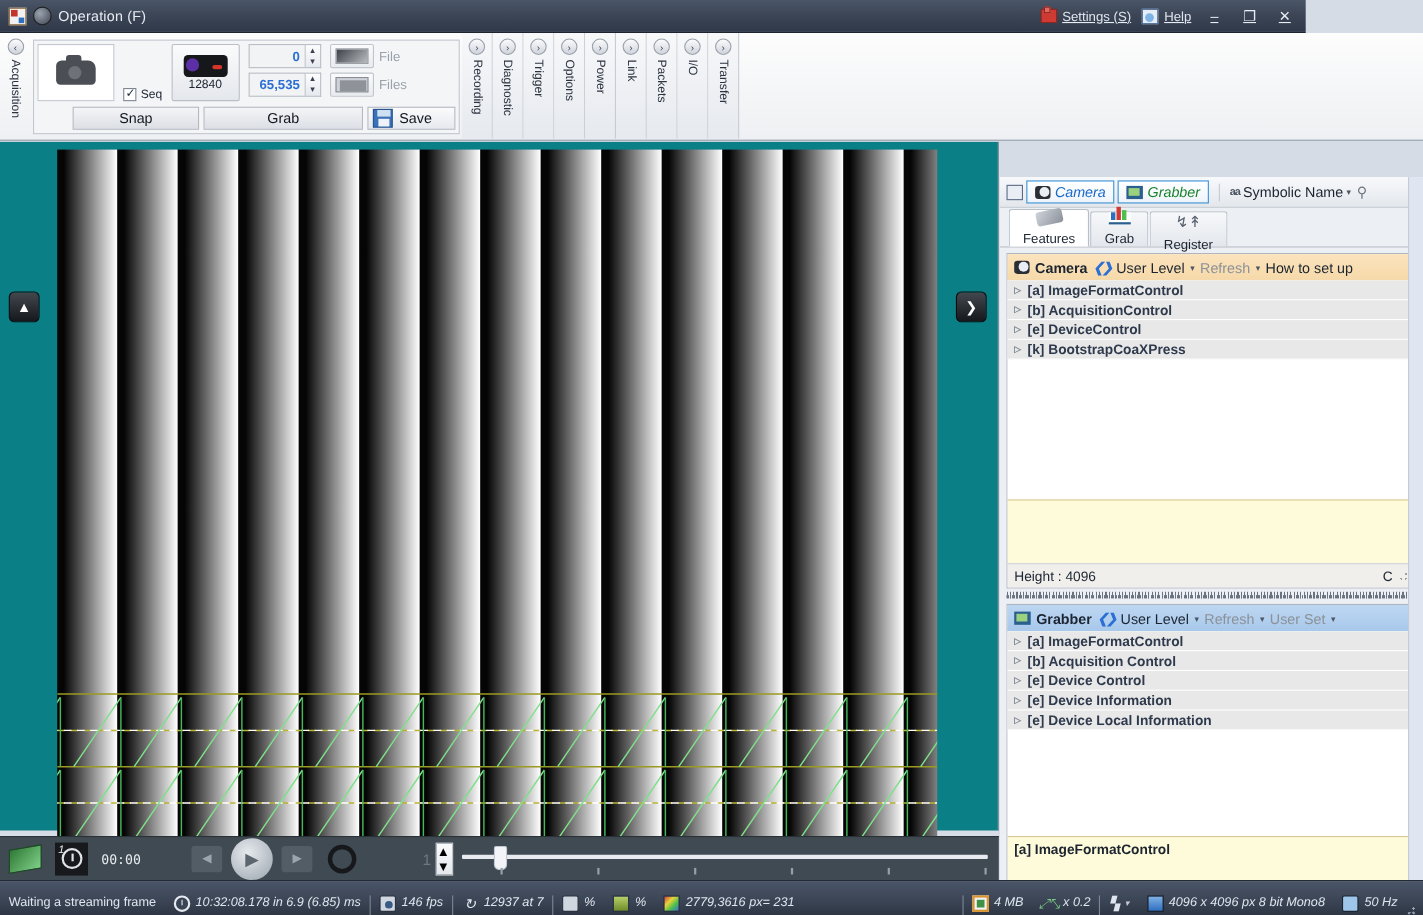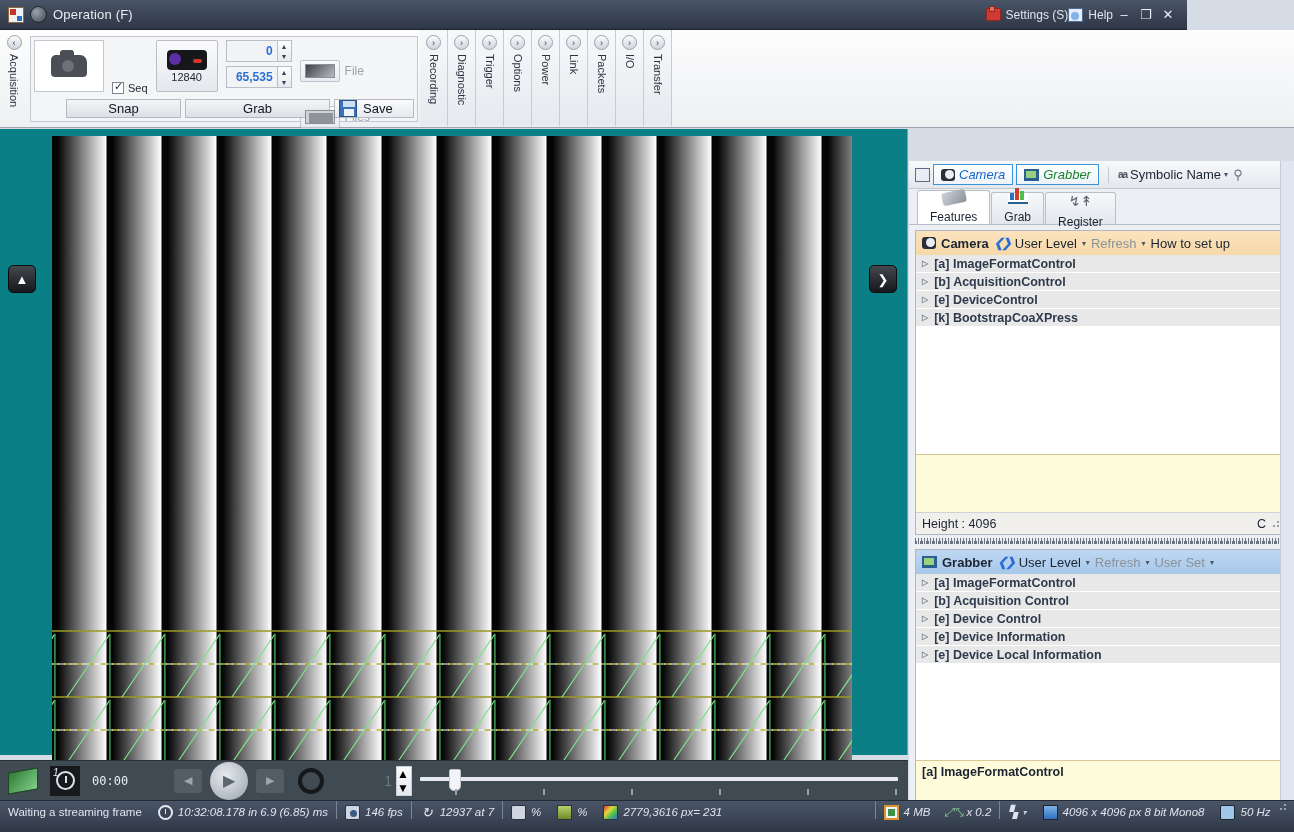--- a/index.html
+++ b/index.html
@@ -12,21 +12,21 @@
   }
 
   
   #titlebar{
     position:absolute; left:0; top:0; width:1187px; height:30px;
     background: linear-gradient(180deg,#4a5568 0%, #3c4656 45%, #2f3848 100%);
     border-bottom:1px solid #1d2430;
     display:flex; align-items:center; color:#e8ecf3;
   }
   #titlebar .tb-left{ display:flex; align-items:center; gap:6px; padding-left:8px; }
-  #titlebar .tb-right{ margin-left:auto; display:flex; align-items:center; padding-right:8px; }
+  #titlebar .tb-right{ margin-left:auto; display:flex; align-items:center; gap:10px; padding-right:8px;text-decoration:underline; }
   .app-ico{ width:16px; height:16px; position:relative; background:#f1f1f1; border:1px solid #8c6b3c; }
   .app-ico:before{content:"";position:absolute;left:1px;top:1px;width:6px;height:6px;background:#c4342c;}
   .app-ico:after{content:"";position:absolute;left:8px;top:8px;width:5px;height:5px;background:#2f6fc0;}
   .op-ico{ width:17px;height:17px;border-radius:50%;background:radial-gradient(circle at 35% 35%,#9aa3ae,#3c4450);border:1px solid #222; }
   .tb-title{ font-size:13px; letter-spacing:.2px; }
   .tb-item{ display:flex; align-items:center; gap:5px; font-size:12px; color:#dfe5ee; cursor:default;}
   .settings-ico{width:15px;height:13px;background:#cf3b32;border:1px solid #8f2620;position:relative;border-radius:1px;}
   .settings-ico:after{content:"";position:absolute;left:2px;top:-3px;width:4px;height:4px;background:#e06a60;border:1px solid #8f2620;}
   .help-ico{width:15px;height:14px;background:#e8edf5;border:1px solid #4a6c9b;position:relative;}
   .help-ico:after{content:"";position:absolute;left:2px;top:3px;width:8px;height:8px;border-radius:50%;background:#7fb2e5;}
@@ -81,21 +81,21 @@
   .grab-num{font-size:11px;color:#1c2430;}
   .spins{display:flex;flex-direction:column;gap:4px;}
   .spinrow{display:flex;height:22px;}
   .spinbox{
     width:52px;border:1px solid #b9bec7;background:#f2f3f5;color:#2b6fd4;font-weight:bold;
     font-size:12px;display:flex;align-items:center;justify-content:flex-end;padding-right:4px;
   }
   .spinbtns{width:14px;border:1px solid #b9bec7;border-left:none;background:linear-gradient(180deg,#fdfdfe,#e6e9ee);display:flex;flex-direction:column;}
   .spinbtns span{flex:1;display:flex;align-items:center;justify-content:center;font-size:7px;color:#3a4150;}
   .fwrap{display:flex;flex-direction:column;gap:4px;}
-  .frow{display:flex;align-items:center;gap:5px;margin-top:20px;}
+  .frow{display:flex;align-items:center;gap:5px;}
   .fbtn{width:40px;height:22px;border:1px solid #c0c5cd;border-radius:2px;background:linear-gradient(180deg,#fbfbfc,#e8ebef);display:flex;align-items:center;justify-content:center;}
   .fglyph1{width:30px;height:14px;background:linear-gradient(135deg,#3d4046,#b9bcc1);border:1px solid #8a8e95;}
   .fglyph2{width:30px;height:14px;background:#cfd2d7;border:1px solid #8a8e95;position:relative;}
   .fglyph2:before{content:"";position:absolute;left:3px;top:2px;width:24px;height:10px;background:#8e9299;}
   .flabel{font-size:12px;color:#9aa1ab;}
   .acq-btm{display:flex;gap:4px;margin-top:3px;height:22px;}
   .bigbtn{
     border:1px solid #b5bac2;background:linear-gradient(180deg,#f4f5f7,#dcdfe5);
     display:flex;align-items:center;justify-content:center;font-size:13px;color:#11161f;
   }
@@ -203,21 +203,21 @@
   .batt{width:10px;height:14px;background:#7ec46a;border:1px solid #3f6b33;position:relative;}
   .batt:before{content:"";position:absolute;left:2px;top:-3px;width:5px;height:3px;background:#3f6b33;}
   .therm{width:6px;height:14px;color:#2b6fd4;font-size:13px;line-height:12px;}
   .tempval{color:#b5392e;font-size:13px;}
   #rp-scroll{position:absolute;right:0;top:0;width:14px;height:671px;background:#dfe6f2;border-left:1px solid #c2cbd9;}
 
   
   #statusbar{
     position:absolute;left:0;top:800px;width:1294px;height:32px;
     background:linear-gradient(180deg,#4a5568 0%,#3a4454 60%,#2e3644 100%);
-    border-top:1px solid #222a36; display:flex;align-items:flex-start;color:#dfe5ee;font-size:11.5px;
+    border-top:1px solid #222a36; display:flex;align-items:flex-end;color:#dfe5ee;font-size:11.5px;
   }
   .sb-cell{display:flex;align-items:center;gap:5px;padding:0 8px;height:22px;white-space:nowrap;}
   .sb-div{width:1px;height:18px;background:#7b8696;}
   .sb-ico{width:15px;height:15px;display:inline-block;}
   .ico-clock{border:2px solid #e6eaf0;border-radius:50%;background:#3a4454;position:relative;}
   .ico-clock:after{content:"";position:absolute;left:5px;top:2px;width:1px;height:5px;background:#e6eaf0;}
   .ico-cam{background:#cfd6e0;border:1px solid #2b3240;border-radius:2px;position:relative;}
   .ico-cam:after{content:"";position:absolute;left:4px;top:4px;width:7px;height:7px;border-radius:50%;background:#3a5a86;}
   .ico-refresh{color:#e6eaf0;font-size:13px;display:flex;align-items:center;justify-content:center;}
   .ico-db{background:#cfd6e0;border:1px solid #2b3240;border-radius:2px;}

